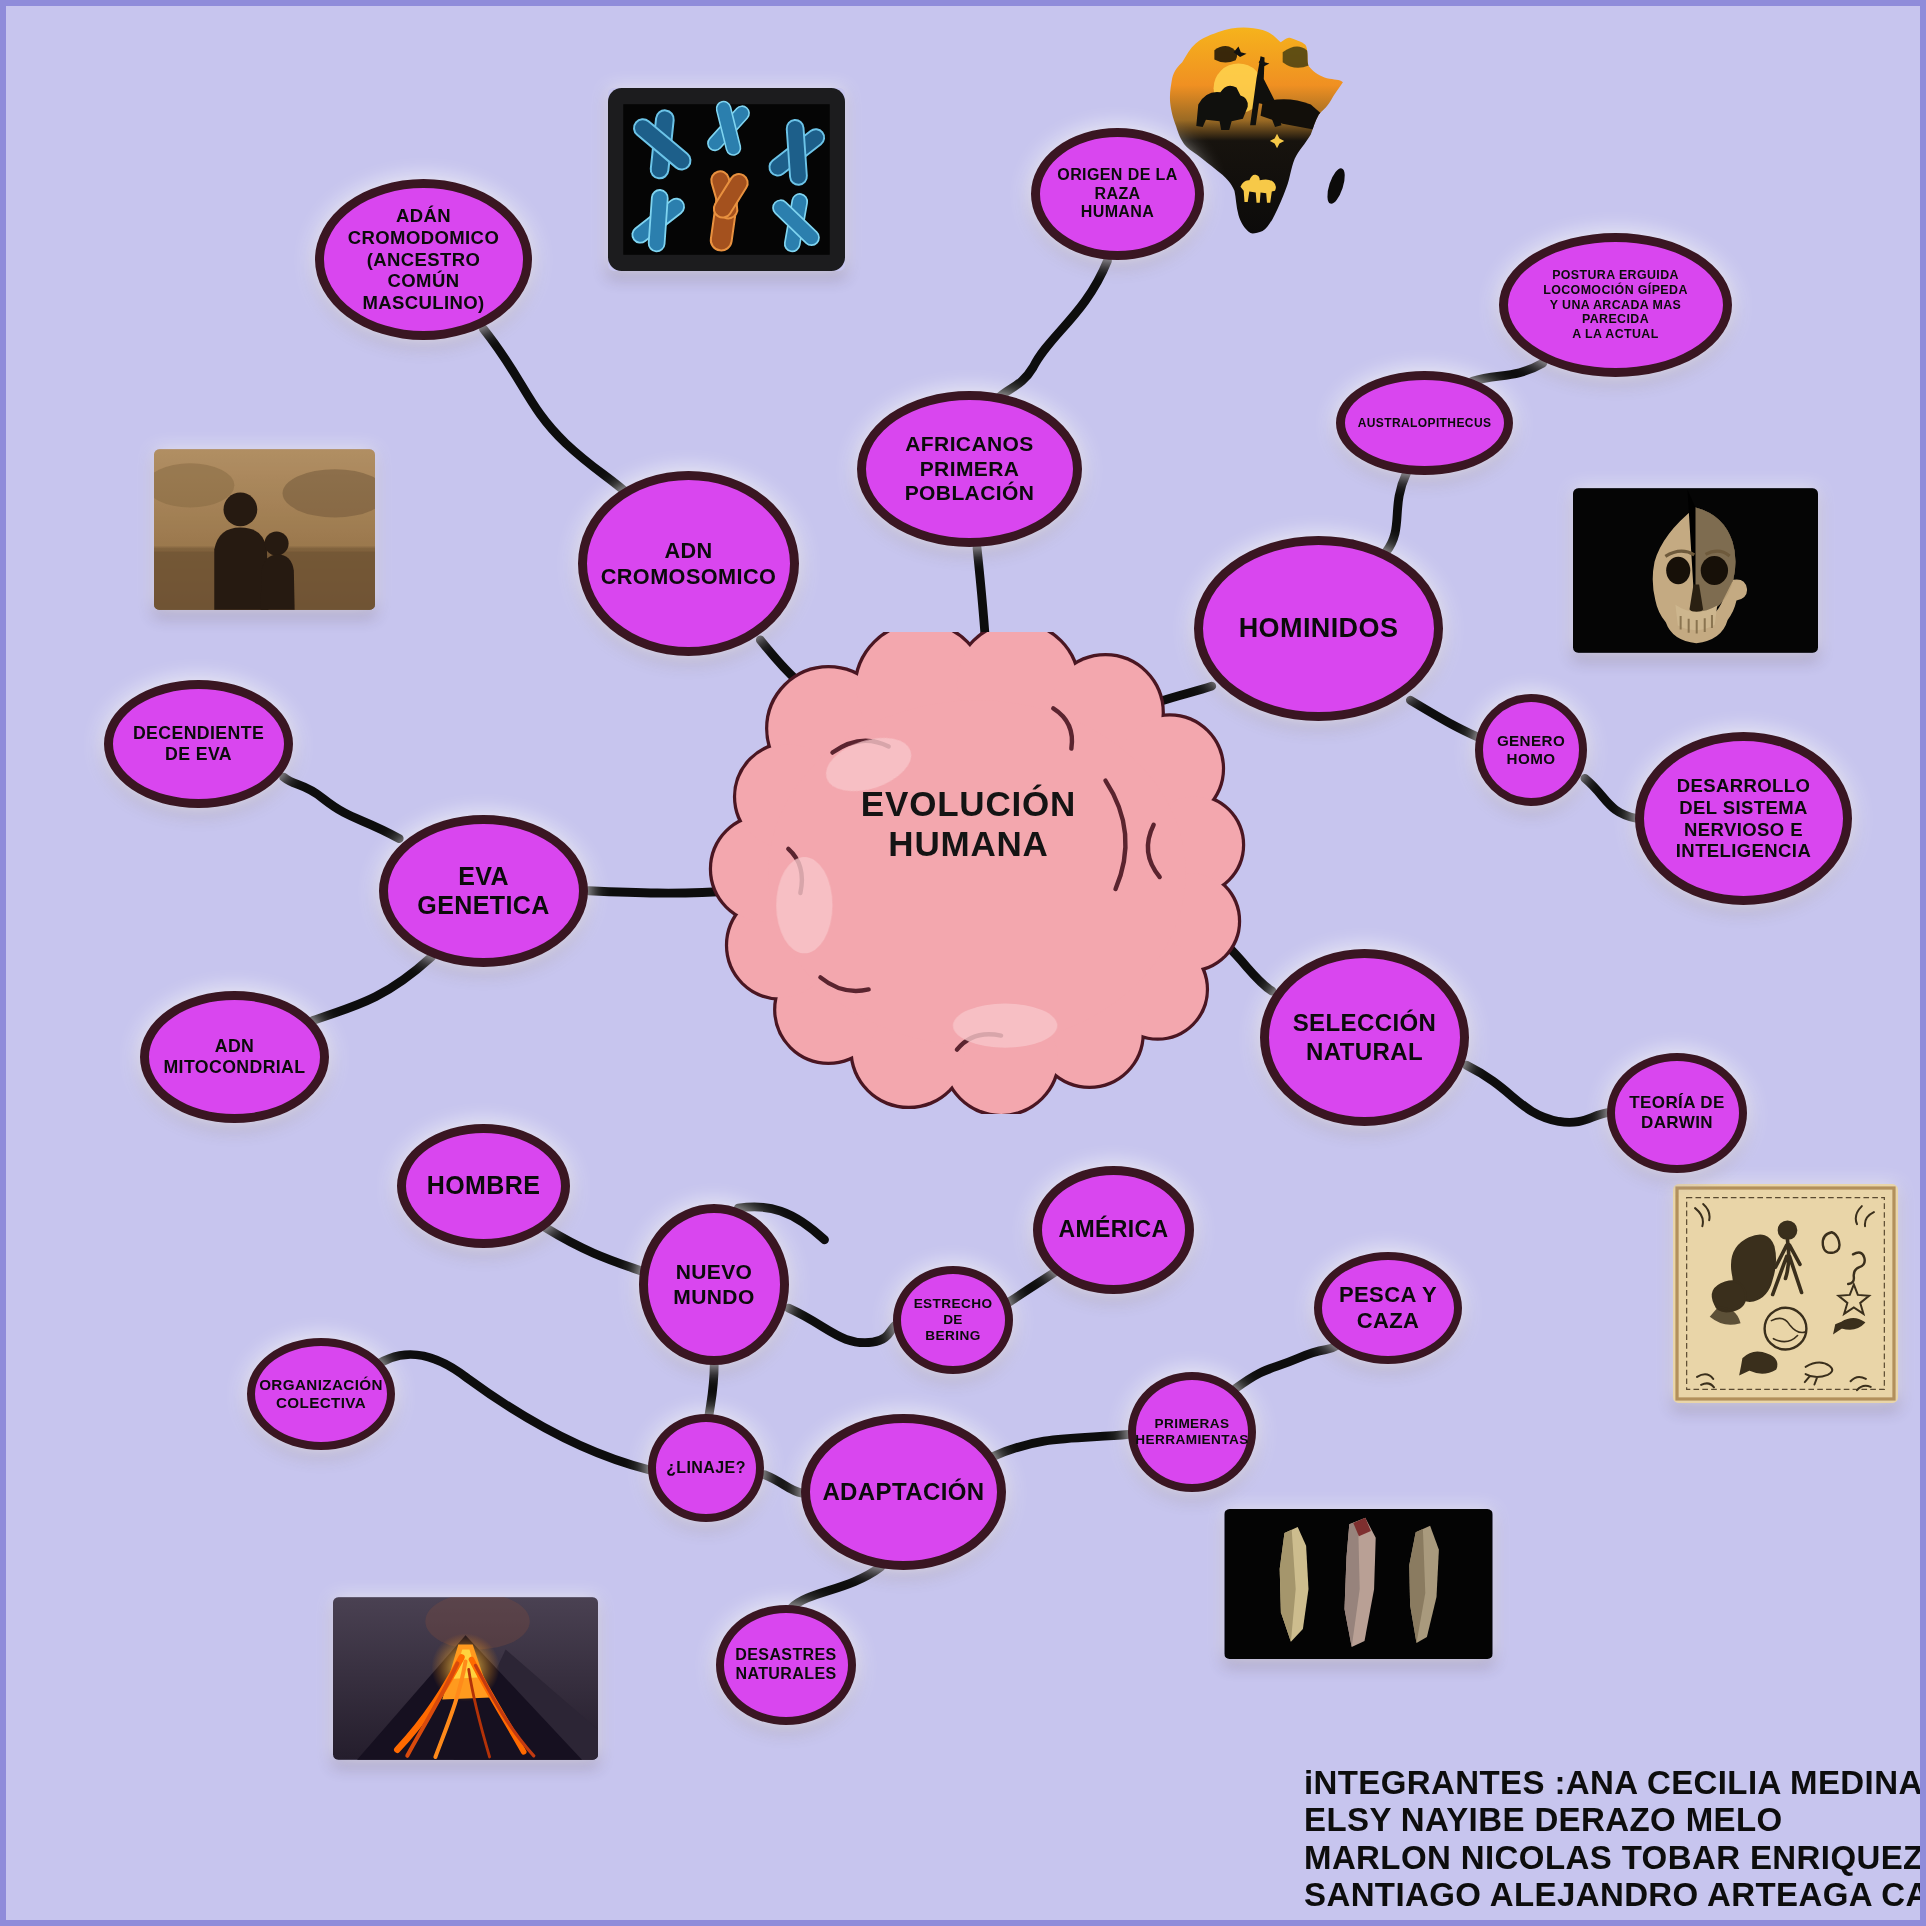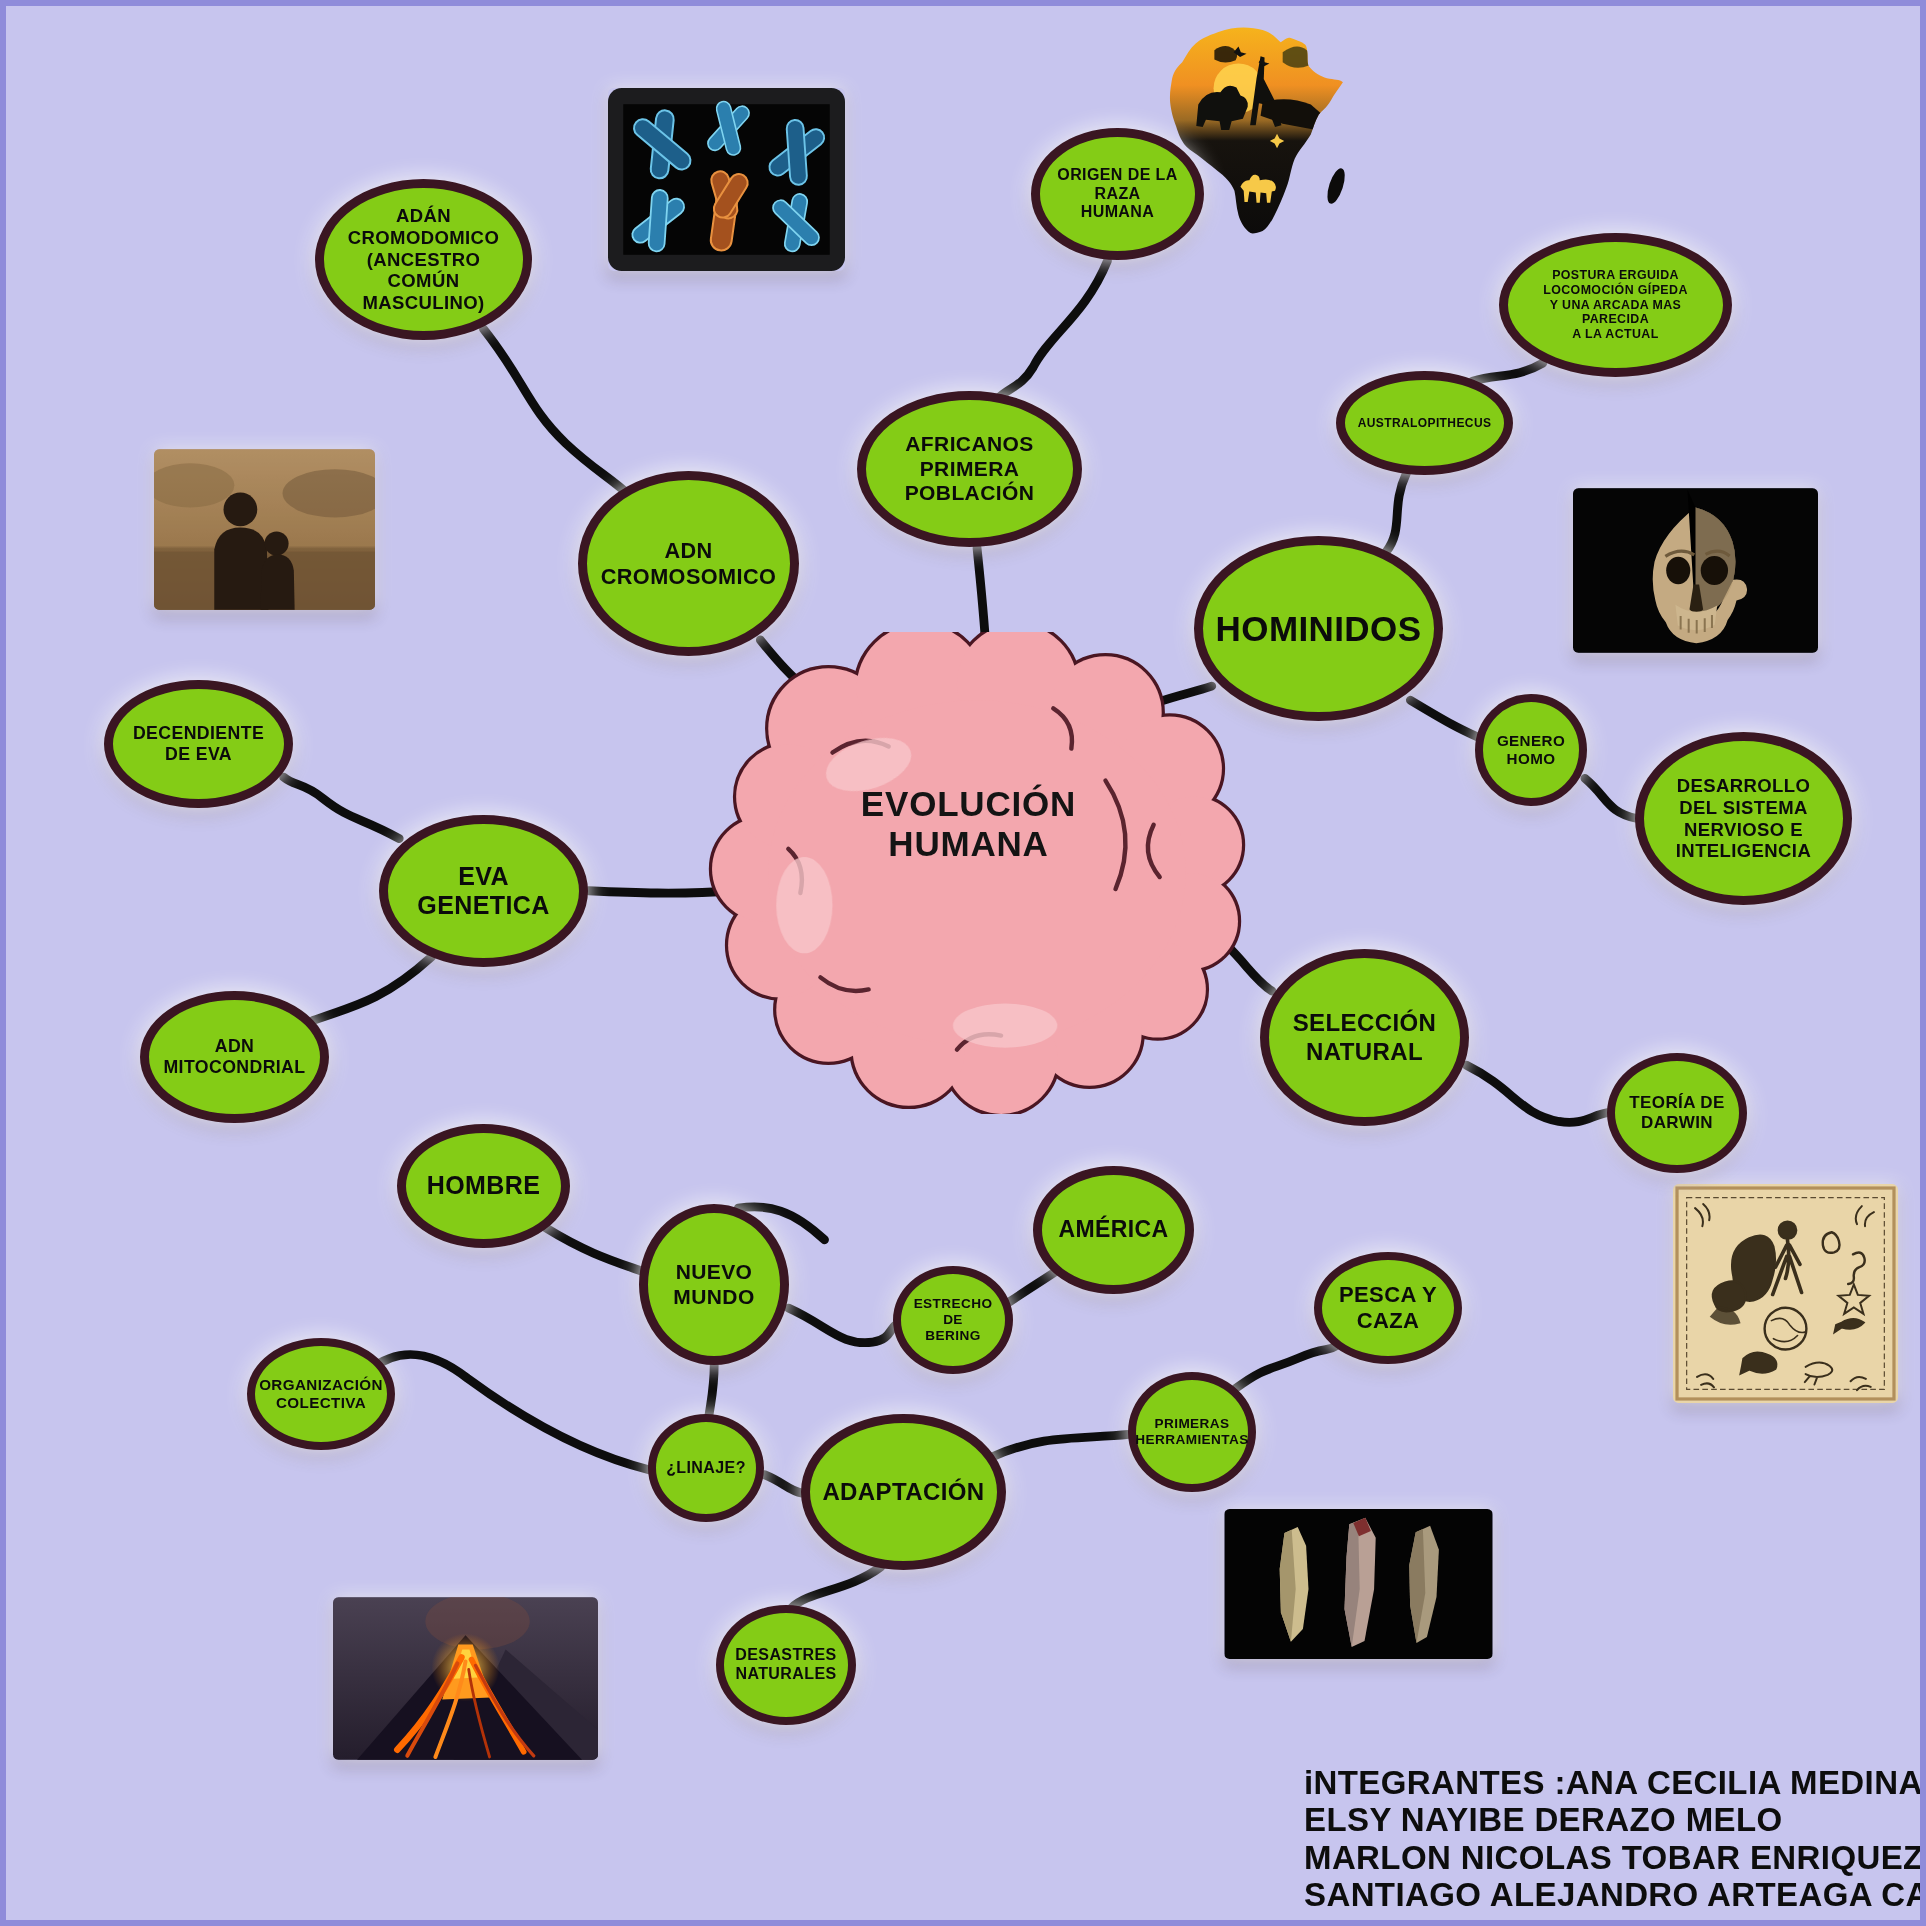--- a/index.html
+++ b/index.html
@@ -5,21 +5,21 @@
   html,body{margin:0;padding:0;background:#b9b7e6;}
   #canvas{
     position:relative;width:1926px;height:1926px;overflow:hidden;
     background:#c7c5ee;
     border:6.4px solid #8f8cda;box-sizing:border-box;
     font-family:"Liberation Sans",sans-serif;
   }
   #wires{position:absolute;left:0;top:0;z-index:1;}
   .node{
     position:absolute;z-index:3;box-sizing:border-box;
-    background:#84cc16;border:9.6px solid #3a1622;border-radius:50%;
+    background:#d946ef;border:9.6px solid #3a1622;border-radius:50%;
     display:flex;align-items:center;justify-content:center;text-align:center;
     color:#0b0b0b;font-weight:bold;
     box-shadow:0 0 22px rgba(255,255,255,.95), 0 7.2px 16px rgba(42,22,60,.28);
     padding:12px;
   }
   .node .lbl span{display:block;line-height:1.18;letter-spacing:0.4px;}
   .photo{
     position:absolute;z-index:2;border-radius:5.6px;overflow:hidden;
     box-shadow:0 0 18px rgba(255,255,255,.75), 0 6.4px 14.4px rgba(42,22,60,.3);
   }
@@ -166,21 +166,21 @@
         <span>POBLACIÓN</span>
       </div>
   </div>
 
   <div class="node" style="left:572px;top:465px;width:221px;height:185px;font-size:21.7px;">
     <div class="lbl">
         <span>ADN CROMOSOMICO</span>
       </div>
   </div>
 
-  <div class="node" style="left:1188px;top:530px;width:249px;height:185px;font-size:35px;">
+  <div class="node" style="left:1188px;top:530px;width:249px;height:185px;font-size:27px;">
     <div class="lbl">
         <span>HOMINIDOS</span>
       </div>
   </div>
 
   <div class="node" style="left:1469px;top:688px;width:112px;height:112px;font-size:15.2px;border-width:8px;padding:6.4px;">
     <div class="lbl">
         <span>GENERO HOMO</span>
       </div>
   </div>

